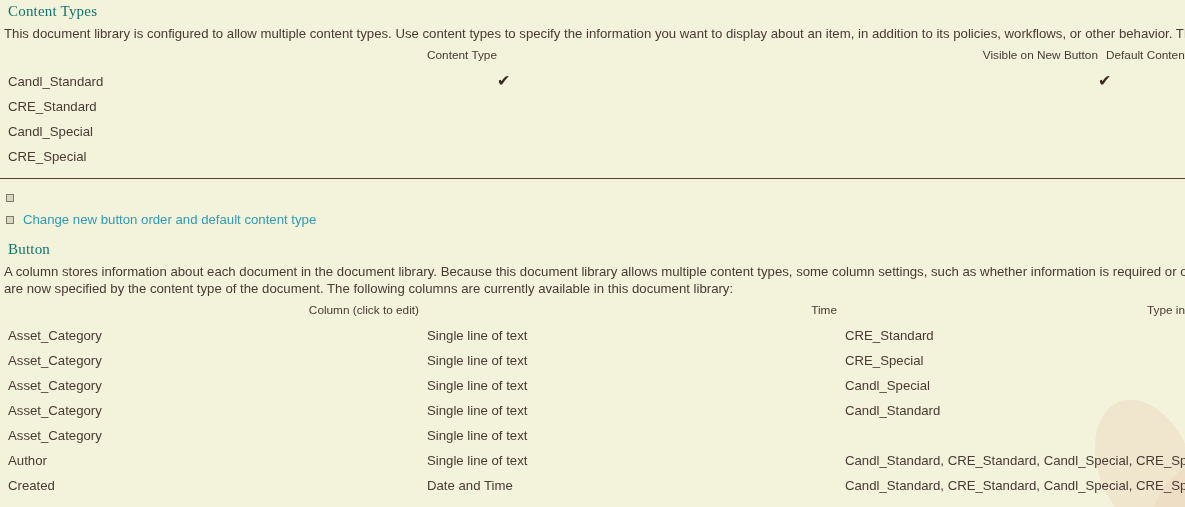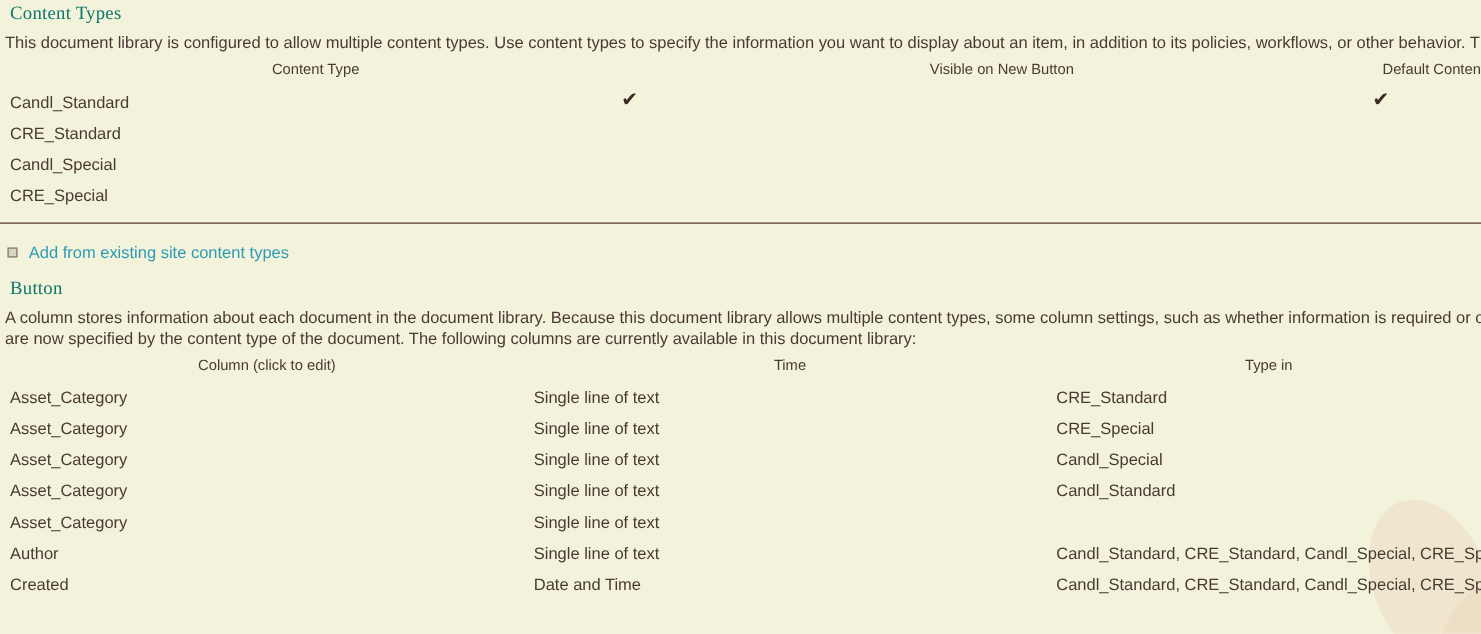--- a/index.html
+++ b/index.html
@@ -58,21 +58,21 @@
 
   table.grid {
     border-collapse: collapse;
     width: 1185px;
     table-layout: fixed;
   }
   table.grid th {
     font-size: 11.8px;
     font-weight: normal;
     color: #4a3a34;
-    text-align: center;
+    text-align: right;
     padding: 6px 0 6px 8px;
     white-space: nowrap;
     overflow: hidden;
   }
   table.grid td {
     font-size: 13.2px;
     color: #4a3a34;
     text-align: left;
     padding: 5px 0 5px 8px;
     white-space: nowrap;
@@ -197,21 +197,24 @@
         </td>
       </tr>
     </tbody>
   </table>
 
   <hr class="rule">
 
   <ul class="linklist">
     <li>
       <span class="sq-icon"></span>
-      <a class="link" href="#">Add from existing site content types</a>
+    </li>
+    <li>
+      <span class="sq-icon"></span>
+      <a class="link" href="#">Change new button order and default content type</a>
     </li>
   </ul>
 
   <div class="spacer-sm"></div>
 
   <div class="section-heading">Button</div>
 
   <div class="intro wrap">A column stores information about each document in the document library. Because this document library allows multiple content types, some column settings, such as whether information is required or optional for a column, are now specified by the content type of the document. The following columns are currently available in this document library:</div>
 
   <table class="grid" id="columns-table">

